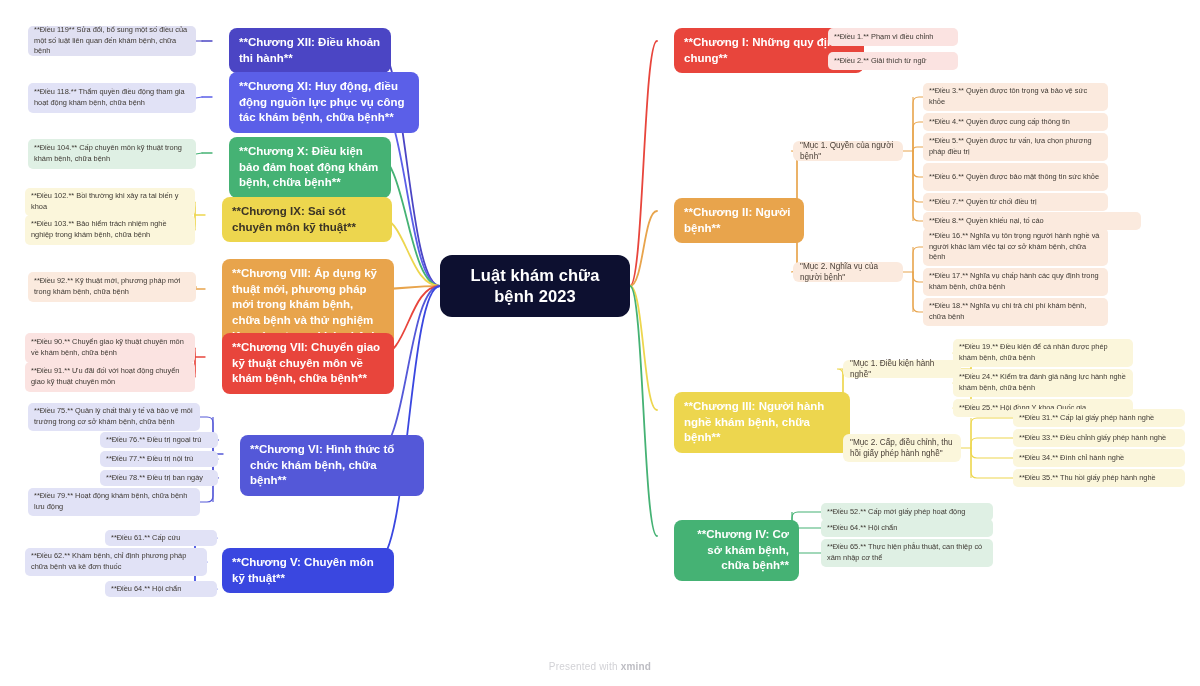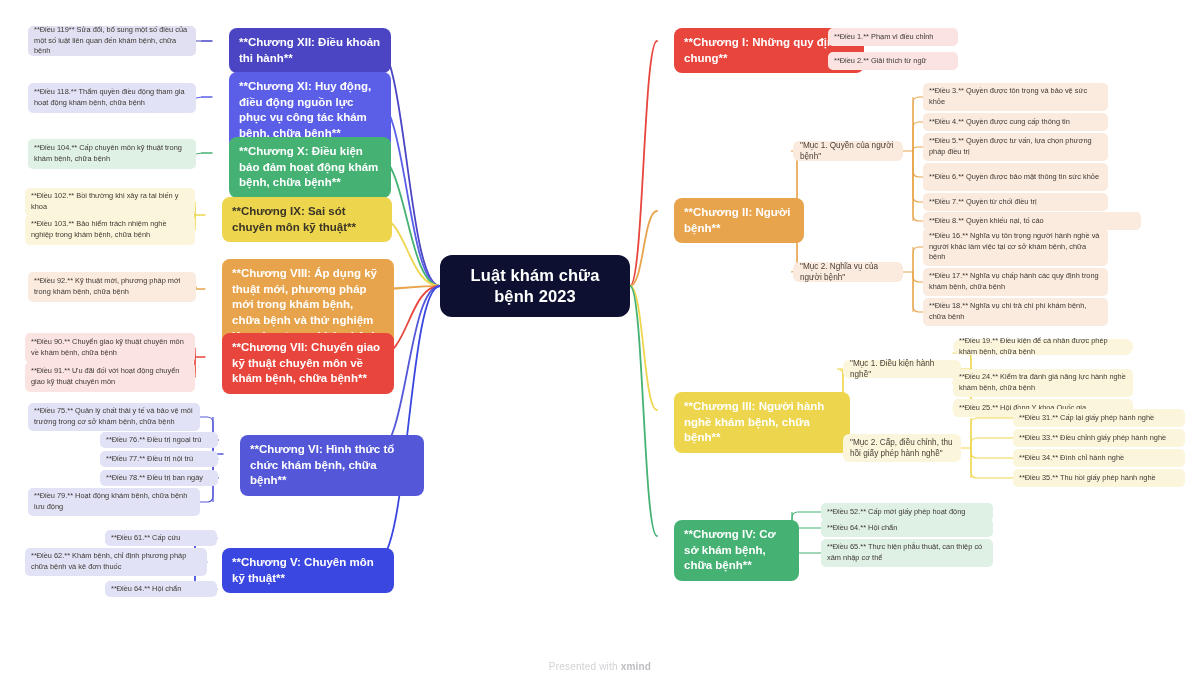--- a/index.html
+++ b/index.html
@@ -183,21 +183,21 @@
       </div>
       <div class="node leaf" style="left: 923px; top: 298px; width: 185px; background: rgb(251, 234, 222); height: 28px;">
         <span>**Điều 18.** Nghĩa vụ chi trả chi phí khám bệnh, chữa bệnh</span>
       </div>
       <div class="node chapter" style="left: 657px; top: 392px; width: 176px; min-height: 36px; background: rgb(237, 214, 78);">
         <span>**Chương III: Người hành nghề khám bệnh, chữa bệnh**</span>
       </div>
       <div class="node mid" style="left: 843px; top: 360px; width: 118px; min-height: 18px; background: rgb(251, 246, 219); height: 18px;">
         <span>"Mục 1. Điều kiện hành nghề"</span>
       </div>
-      <div class="node leaf" style="left: 953px; top: 339px; width: 180px; background: rgb(251, 246, 219); height: 16px; border-radius: 9px;">
+      <div class="node leaf" style="left: 953px; top: 339px; width: 180px; background: rgb(251, 246, 219); height: 28px;">
         <span>**Điều 19.** Điều kiện để cá nhân được phép khám bệnh, chữa bệnh</span>
       </div>
       <div class="node leaf" style="left: 953px; top: 369px; width: 180px; background: rgb(251, 246, 219); height: 28px;">
         <span>**Điều 24.** Kiểm tra đánh giá năng lực hành nghề khám bệnh, chữa bệnh</span>
       </div>
       <div class="node leaf" style="left: 953px; top: 399px; width: 180px; background: rgb(251, 246, 219); height: 18px;">
         <span>**Điều 25.** Hội đồng Y khoa Quốc gia</span>
       </div>
       <div class="node mid" style="left: 843px; top: 434px; width: 118px; min-height: 28px; background: rgb(251, 246, 219); height: 28px;">
         <span>"Mục 2. Cấp, điều chỉnh, thu hồi giấy phép hành nghề"</span>
@@ -207,39 +207,39 @@
       </div>
       <div class="node leaf" style="left: 1013px; top: 429px; width: 172px; background: rgb(251, 246, 219); height: 18px;">
         <span>**Điều 33.** Điều chỉnh giấy phép hành nghề</span>
       </div>
       <div class="node leaf" style="left: 1013px; top: 449px; width: 172px; background: rgb(251, 246, 219); height: 18px;">
         <span>**Điều 34.** Đình chỉ hành nghề</span>
       </div>
       <div class="node leaf" style="left: 1013px; top: 469px; width: 172px; background: rgb(251, 246, 219); height: 18px;">
         <span>**Điều 35.** Thu hồi giấy phép hành nghề</span>
       </div>
-      <div class="node chapter" style="left: 657px; top: 520px; width: 125px; min-height: 32px; background: rgb(69, 178, 116);">
+      <div class="node chapter" style="left: 657px; top: 520px; width: 125px; min-height: 32px; background: rgb(69, 178, 116); text-align: right;">
         <span>**Chương IV: Cơ sở khám bệnh, chữa bệnh**</span>
       </div>
       <div class="node leaf" style="left: 821px; top: 503px; width: 172px; min-height: 18px; background: rgb(223, 240, 228); height: 18px;">
         <span>**Điều 52.** Cấp mới giấy phép hoạt động</span>
       </div>
       <div class="node leaf" style="left: 821px; top: 519px; width: 172px; min-height: 18px; background: rgb(223, 240, 228); height: 18px;">
         <span>**Điều 64.** Hội chẩn</span>
       </div>
       <div class="node leaf" style="left: 821px; top: 539px; width: 172px; min-height: 28px; background: rgb(223, 240, 228); height: 28px;">
         <span>**Điều 65.** Thực hiện phẫu thuật, can thiệp có xâm nhập cơ thể</span>
       </div>
       <div class="node chapter" style="left: 212px; top: 28px; width: 162px; min-height: 26px; background: rgb(75, 69, 196);">
         <span>**Chương XII: Điều khoản thi hành**</span>
       </div>
       <div class="node leaf" style="left: 28px; top: 26px; width: 168px; min-height: 30px; background: rgb(224, 224, 242); height: 30px;">
         <span>**Điều 119** Sửa đổi, bổ sung một số điều của một số luật liên quan đến khám bệnh, chữa bệnh</span>
       </div>
-      <div class="node chapter" style="left: 212px; top: 72px; width: 162px; min-height: 50px; background: rgb(91, 95, 232);">
+      <div class="node chapter" style="left: 212px; top: 72px; width: 190px; min-height: 50px; background: rgb(91, 95, 232);">
         <span>**Chương XI: Huy động, điều động nguồn lực phục vụ công tác khám bệnh, chữa bệnh**</span>
       </div>
       <div class="node leaf" style="left: 28px; top: 83px; width: 168px; min-height: 30px; background: rgb(225, 226, 246); height: 30px;">
         <span>**Điều 118.** Thẩm quyền điều động tham gia hoạt động khám bệnh, chữa bệnh</span>
       </div>
       <div class="node chapter" style="left: 212px; top: 137px; width: 162px; min-height: 32px; background: rgb(69, 178, 116);">
         <span>**Chương X: Điều kiện bảo đảm hoạt động khám bệnh, chữa bệnh**</span>
       </div>
       <div class="node leaf" style="left: 28px; top: 139px; width: 168px; min-height: 30px; background: rgb(223, 240, 228); height: 30px;">
         <span>**Điều 104.** Cấp chuyên môn kỹ thuật trong khám bệnh, chữa bệnh</span>

